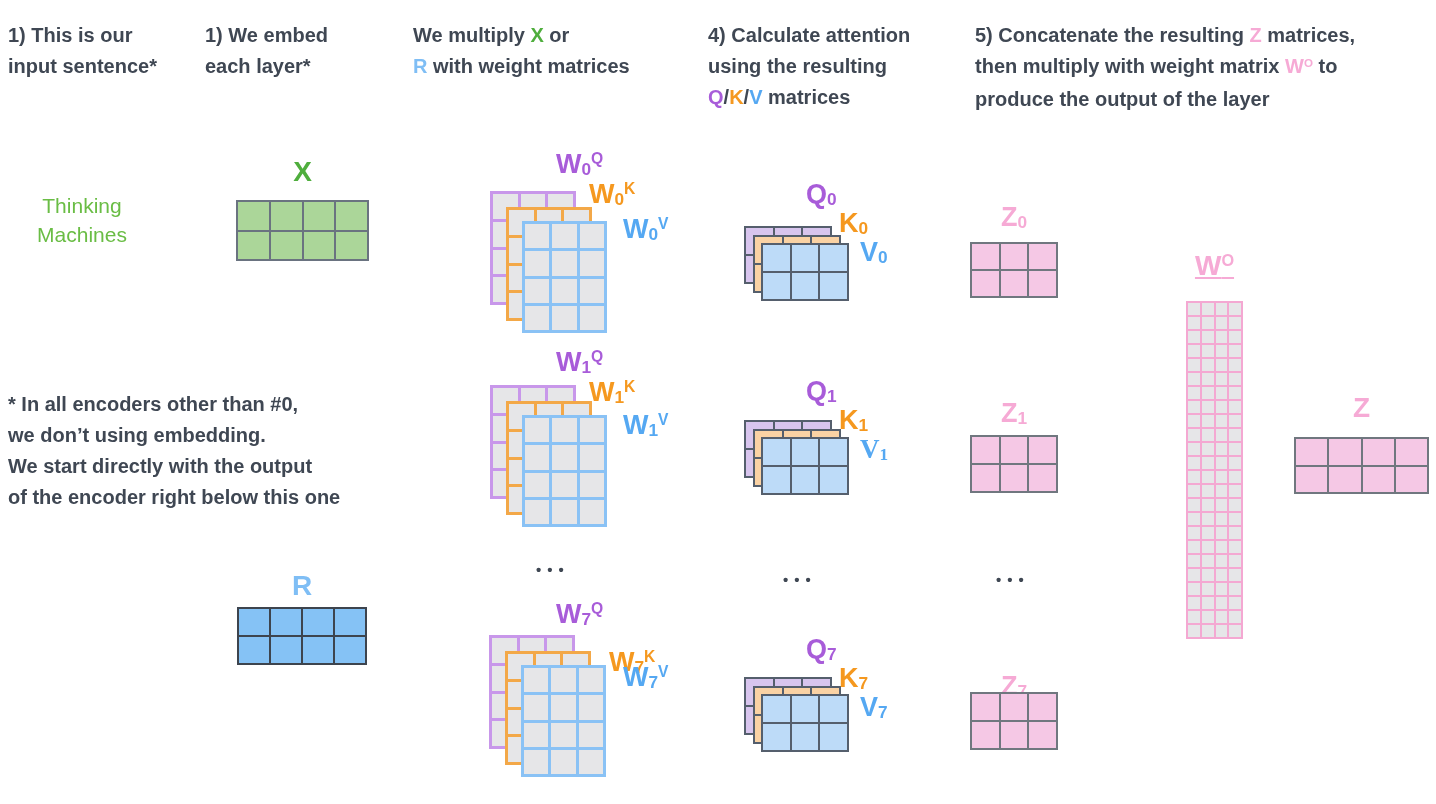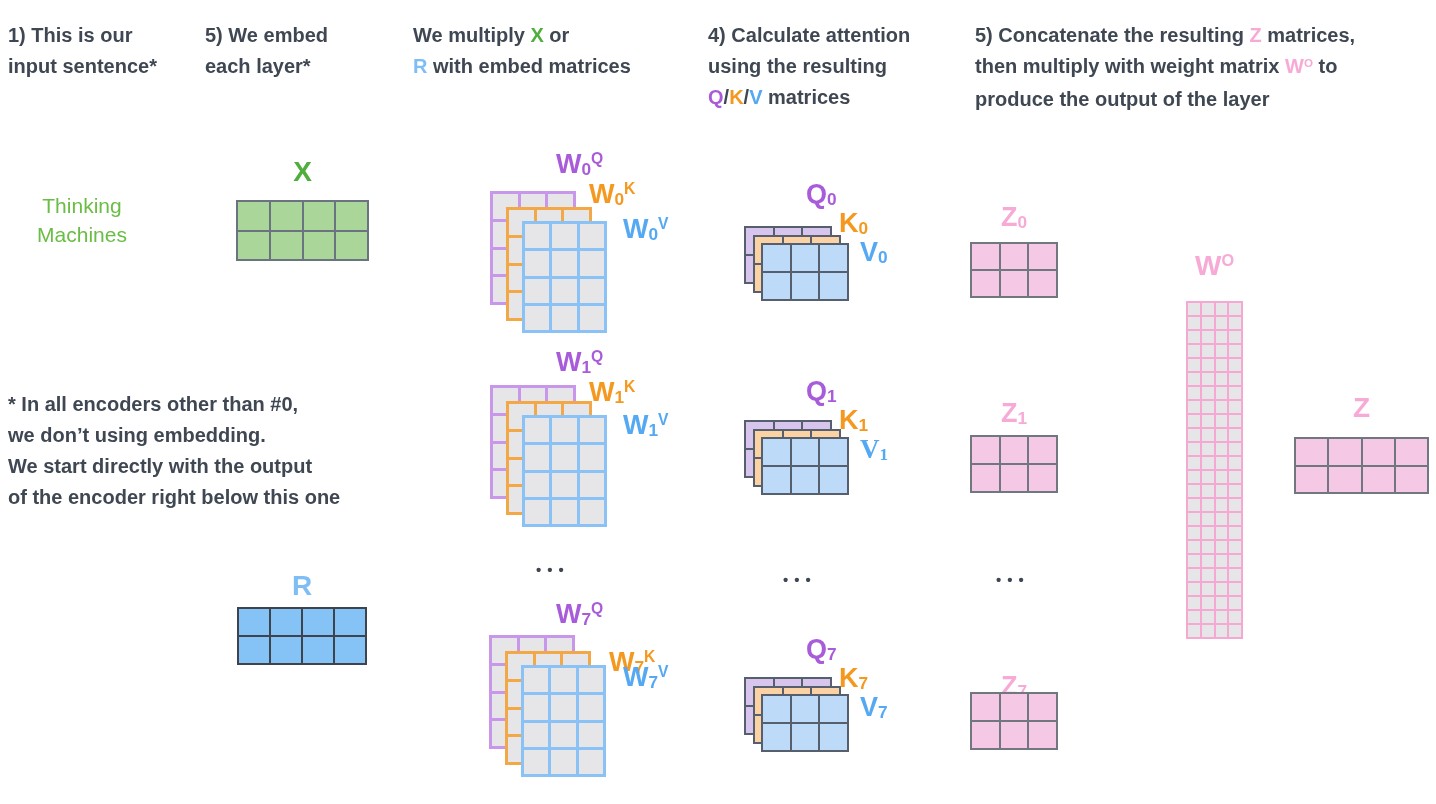--- a/index.html
+++ b/index.html
@@ -37,26 +37,26 @@
 </head>
 <body>
 
 <div id="canvas">
 
   <div class="abs hdr" style="left:8px;   top:20px;">
       <div class="line"><span>1) This is our</span></div>
       <div class="line"><span>input sentence*</span></div>
     </div>
   <div class="abs hdr" style="left:205px; top:20px;">
-      <div class="line"><span>5) We embed</span></div>
+      <div class="line"><span>1) We embed</span></div>
       <div class="line"><span>each layer*</span></div>
     </div>
   <div class="abs hdr" style="left:413px; top:20px;">
       <div class="line"><span>We multiply </span><span style="color: var(--green);">X</span><span> or</span></div>
-      <div class="line"><span style="color: var(--blue_light);">R</span><span> with embed matrices</span></div>
+      <div class="line"><span style="color: var(--blue_light);">R</span><span> with weight matrices</span></div>
     </div>
   <div class="abs hdr" style="left:708px; top:20px;">
       <div class="line"><span>4) Calculate attention</span></div>
       <div class="line"><span>using the resulting</span></div>
       <div class="line"><span style="color: var(--purple);">Q</span><span>/</span><span style="color: var(--orange);">K</span><span>/</span><span style="color: var(--blue);">V</span><span> matrices</span></div>
     </div>
   <div class="abs hdr" style="left:975px; top:20px;">
       <div class="line"><span>5) Concatenate the resulting </span><span style="color: var(--pink);">Z</span><span> matrices,</span></div>
       <div class="line"><span>then multiply with weight matrix </span><span style="color: var(--pink);">W</span><span class="sup" style="color: var(--pink);">O</span><span> to</span></div>
       <div class="line"><span>produce the output of the layer</span></div>
@@ -343,21 +343,21 @@
   <div class="abs mlabel centered" style="left: 970px; top: 673px; width: 88px; color: var(--pink);"><span>Z</span><span class="sub">7</span></div>
   <div class="grid" style="left: 970px; top: 692px; width: 88px; height: 58px; display: grid; grid-template-columns: repeat(3, 1fr); grid-template-rows: repeat(2, 1fr); gap: 2px; background: rgb(112, 119, 127); border: 2px solid rgb(112, 119, 127);">
       <div style="background: rgb(245, 200, 229);"></div>
       <div style="background: rgb(245, 200, 229);"></div>
       <div style="background: rgb(245, 200, 229);"></div>
       <div style="background: rgb(245, 200, 229);"></div>
       <div style="background: rgb(245, 200, 229);"></div>
       <div style="background: rgb(245, 200, 229);"></div>
     </div>
 
-  <div class="abs mlabel big centered" style="left: 1186px; top: 252px; width: 57px; color: var(--pink);"><span>W</span><span class="sup">O</span></div>
+  <div class="abs mlabel big centered" style="left: 1186px; top: 252px; width: 57px; color: var(--pink); text-decoration: underline;"><span>W</span><span class="sup">O</span></div>
   <div class="grid" style="left: 1186px; top: 301px; width: 57px; height: 338px; display: grid; grid-template-columns: repeat(4, 1fr); grid-template-rows: repeat(24, 1fr); gap: 2px; background: rgb(244, 168, 210); border: 2px solid rgb(244, 168, 210);">
       <div style="background: rgb(230, 230, 232);"></div>
       <div style="background: rgb(230, 230, 232);"></div>
       <div style="background: rgb(230, 230, 232);"></div>
       <div style="background: rgb(230, 230, 232);"></div>
       <div style="background: rgb(230, 230, 232);"></div>
       <div style="background: rgb(230, 230, 232);"></div>
       <div style="background: rgb(230, 230, 232);"></div>
       <div style="background: rgb(230, 230, 232);"></div>
       <div style="background: rgb(230, 230, 232);"></div>

